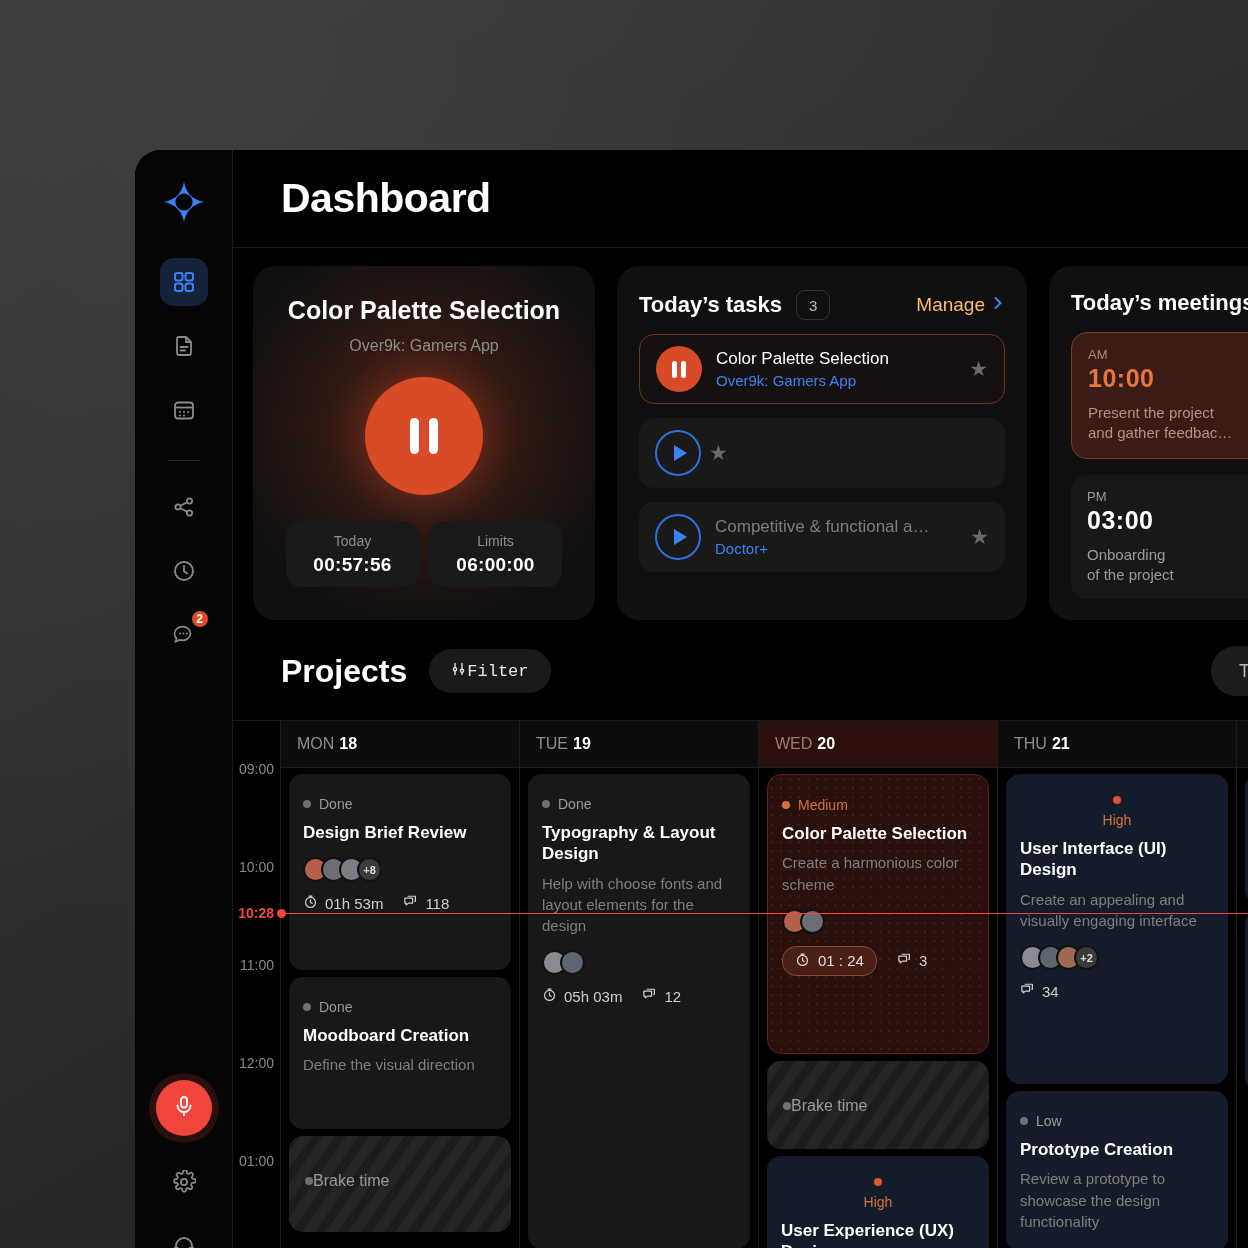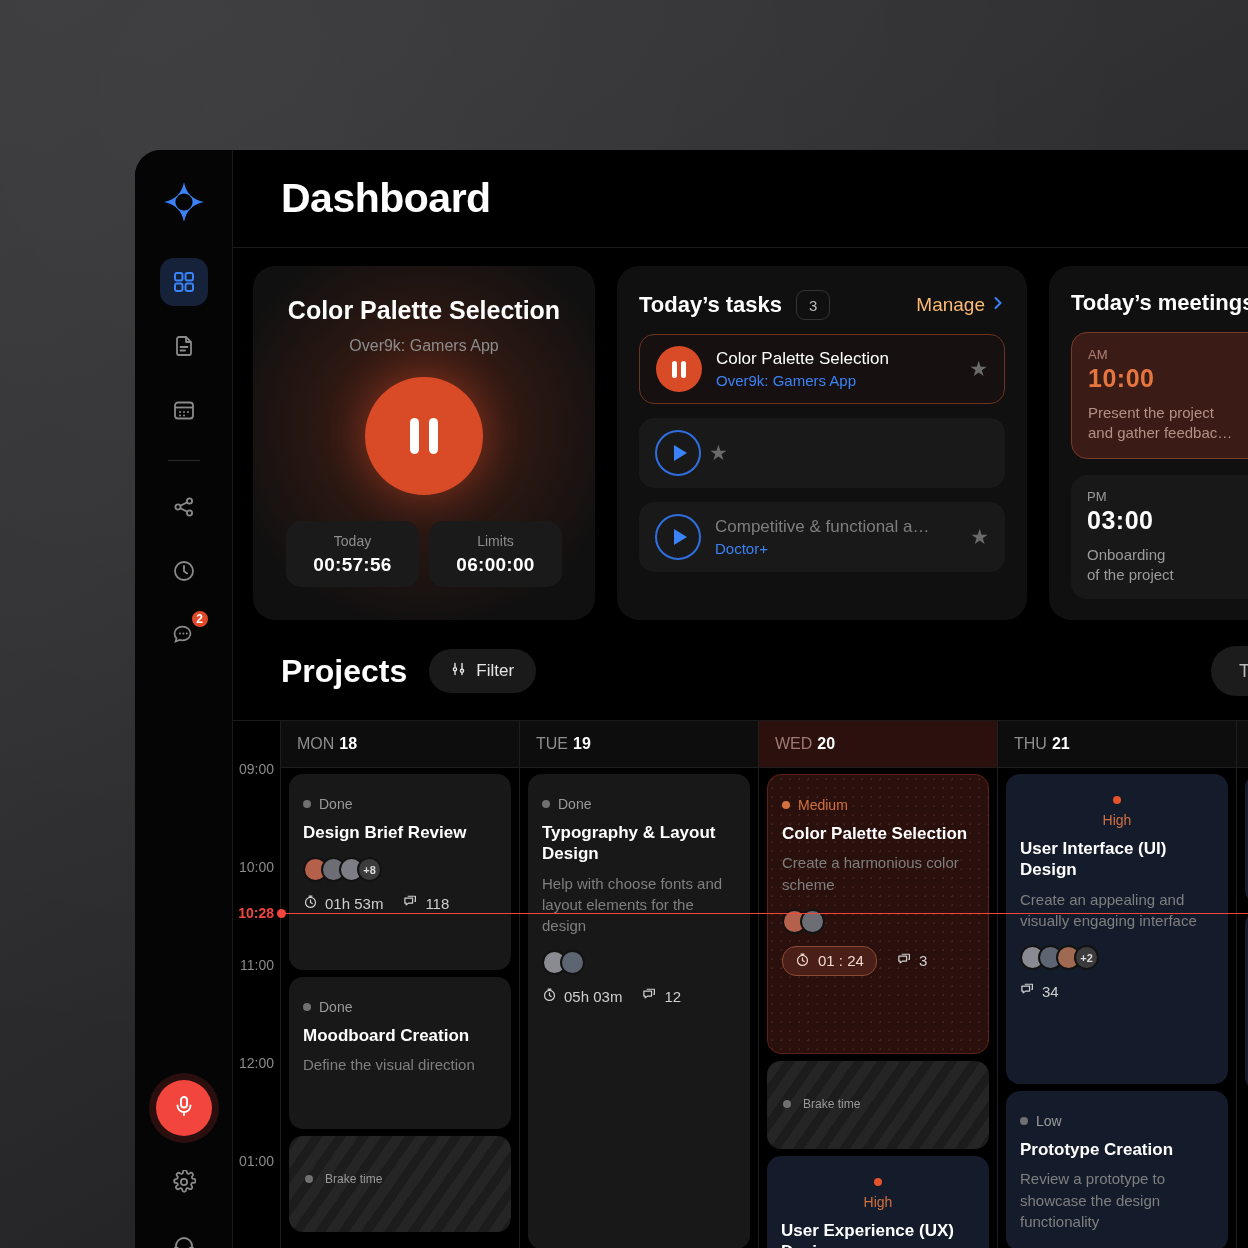--- a/index.html
+++ b/index.html
@@ -109,22 +109,22 @@
   .m-time{ font-size:25px; font-weight:700; margin-top:2px; letter-spacing:.5px; }
   .meeting.hot .m-time{ color:#e6763f; }
   .meeting.cool .m-time{ color:#fff; }
   .m-desc{ font-size:15px; color:#9b9b9b; margin-top:10px; line-height:1.35; }
   .meeting.hot .m-desc{ color:#b29186; }
 
   
   #projhead{ display:flex; align-items:center; padding:26px 0 24px 48px; flex:0 0 auto; }
   #projhead h2{ font-size:32px; font-weight:600; color:#fff; }
   .filter-btn{ margin-left:22px; height:44px; border-radius:22px; background:#1a1a1a;
-    display:flex; align-items:center; gap:9px; padding:0 22px; color:#e5e5e5;
-    font-size:17px; cursor:pointer; }
+    display:flex; align-items:center; padding:0 22px; color:#e5e5e5;
+    font-size:17px; cursor:pointer;font-family:Liberation Mono, monospace; }
   .today-btn{ margin-left:auto; height:50px; border-radius:25px; background:#1c1c1c;
     display:flex; align-items:center; padding:0 28px; color:#b9b9b9; font-size:18px;
     cursor:pointer; }
 
   
   #cal{ flex:1; min-height:0; display:flex; border-top:1px solid #1a1a1a; position:relative; }
   #gutter{ width:48px; flex:0 0 48px; position:relative; border-right:1px solid #1e1e1e; }
   .hourlbl{ position:absolute; right:6px; font-size:14px; color:#8a8a8a;
     transform:translateY(-50%); white-space:nowrap; }
   .nowlbl{ position:absolute; right:6px; font-size:14px; color:#f1453d; font-weight:600;
@@ -149,21 +149,21 @@
   .ev.brake{ background:repeating-linear-gradient(-55deg,#1c1c1c 0 9px,#252525 9px 19px); }
   .ev>*{ position:relative; z-index:1; }
   .prio{ display:flex; align-items:center; gap:8px; font-size:14px; }
   .pdot{ width:8px; height:8px; border-radius:50%; background:#707070; }
   .prio.done{ color:#9a9a9a; }
   .prio.medium{ color:#d2713f; } .prio.medium .pdot{ background:#d2713f; }
   .prio.high{ color:#d2713f;flex-direction:column; } .prio.high .pdot{ background:#e4532b; }
   .prio.low{ color:#9a9a9a; }
   .ev-title{ font-size:17px; color:#fff; font-weight:600; margin-top:10px; line-height:1.25; }
   .ev-desc{ font-size:15px; color:#7f7f7f; margin-top:8px; line-height:1.42; }
-  .brake-row{ display:flex; align-items:center; gap:12px; font-size:12px; color:#9a9a9a;
+  .brake-row{ display:flex; align-items:center; gap:0; font-size:16px; color:#9a9a9a;
     padding:14px 2px; }
 
   .avatars{ display:flex; margin-top:14px; }
   .av{ width:25px; height:25px; border-radius:50%; margin-right:-7px;
     border:2px solid #121212; background:#4a4a4a; position:relative; overflow:hidden; }
   .av.more{ background:#3b3b3b; color:#ddd; font-size:11px; font-weight:700;
     display:flex; align-items:center; justify-content:center; }
   .footrow{ display:flex; align-items:center; gap:20px; margin-top:12px;
     font-size:15px; color:#cfcfcf; }
   .fitem{ display:flex; align-items:center; gap:7px; }

